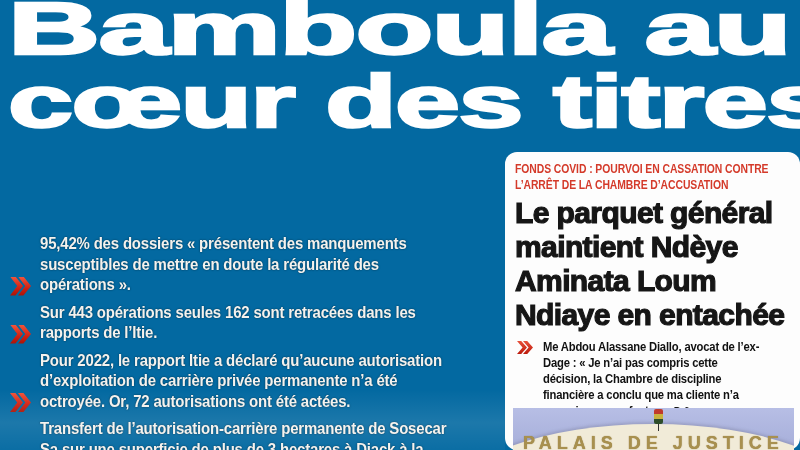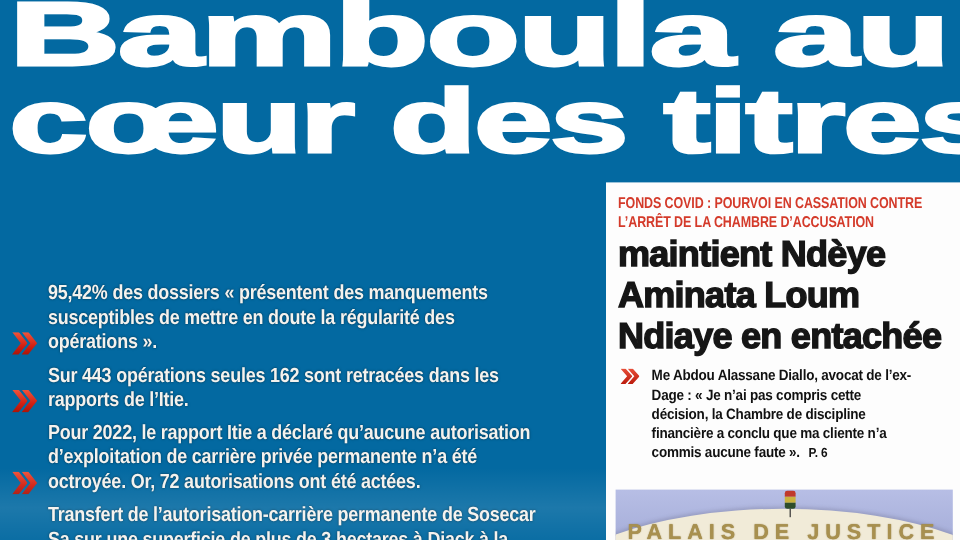--- a/index.html
+++ b/index.html
@@ -26,21 +26,21 @@
   .bullet-row{display:flex;align-items:flex-end;margin-bottom:7px;}
   .chev-wrap{flex:0 0 30px;display:flex;margin-top:2px;}
   .chev{width:13px;height:19px;background:linear-gradient(180deg,#f1533a 0%,#d02012 60%,#a81408 100%);
     clip-path:polygon(0 0,42% 0,100% 50%,42% 100%,0 100%,56% 50%);}
   .chev + .chev{margin-left:-5px;}
   .bullet-text{color:#f4f2ee;font-weight:700;font-size:17px;line-height:20.5px;
     width:112%;transform:scaleX(.88);transform-origin:0 0;letter-spacing:-.2px;
     text-shadow:0 0 2px rgba(0,0,0,.6);}
   
   .panel{position:absolute;left:505px;top:152px;width:295px;height:298px;background:#fdfdfd;
-    box-sizing:border-box;padding:9px 8px 0 10px;}
+    box-sizing:border-box;padding:9px 8px 0 10px;border-radius:12px;}
   .kicker{color:#d43a2a;font-weight:700;font-size:13px;line-height:16px;
     width:125%;transform:scaleX(.80);transform-origin:0 0;letter-spacing:-.1px;}
   .sec-headline{margin-top:3px;color:#161616;}
   .sec-line{display:block;font-weight:700;font-size:30px;line-height:34px;letter-spacing:-.6px;
     -webkit-text-stroke:1.2px #161616;white-space:nowrap;}
   .sec-bullet{display:flex;align-items:flex-start;margin-top:7px;}
   .sec-chev-wrap{flex:0 0 26px;display:flex;margin-top:2px;padding-left:2px;}
   .sec-chev{width:10px;height:13px;background:linear-gradient(180deg,#e8503a,#bb1a0c);
     clip-path:polygon(0 0,42% 0,100% 50%,42% 100%,0 100%,56% 50%);}
   .sec-chev + .sec-chev{margin-left:-4px;}
@@ -99,20 +99,21 @@
           <span class="chev"></span>
         </span>
       <div class="bullet-text"><span>Transfert de l’autorisation-carrière permanente de Sosecar Sa sur une superficie de plus de 3 hectares à Diack à la Cogeca Sa, une procédure entachée d’irrégularités.</span></div>
     </div>
   </div>
 
   <div class="panel">
     <div class="kicker">FONDS COVID : POURVOI EN CASSATION CONTRE L’ARRÊT DE LA CHAMBRE D’ACCUSATION</div>
 
     <div class="sec-headline">
+      <span class="sec-line">Le parquet général</span>
       <span class="sec-line">maintient Ndèye</span>
       <span class="sec-line">Aminata Loum</span>
       <span class="sec-line">Ndiaye en entachée</span>
     </div>
 
     <div class="sec-bullet">
       <span class="sec-chev-wrap">
           <span class="sec-chev"></span>
           <span class="sec-chev"></span>
         </span>

